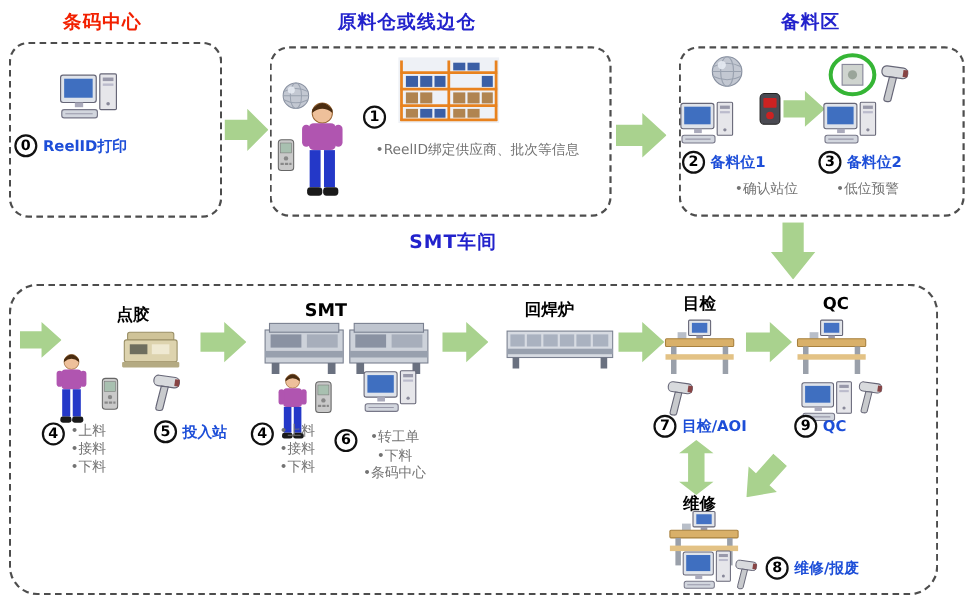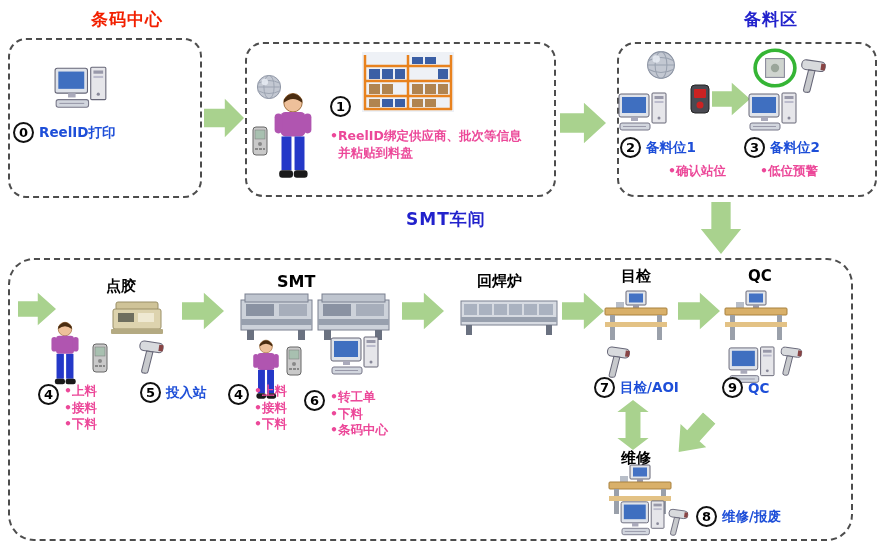--- a/index.html
+++ b/index.html
@@ -1,34 +1,34 @@
 <!DOCTYPE html>
 <html style="--arrow-green: #a9d28e; --title-red: #f22000; --title-blue: #2222cc;"><head>
 <meta charset="utf-8">
 <style>
   * { margin:0; padding:0; box-sizing:border-box; }
   body { background:#fff; font-family:"DejaVu Sans","Liberation Sans",sans-serif; }
   #canvas { position:relative; width:885px; height:548px; background:#fff; overflow:hidden; }
   .abs { position:absolute; }
-  .title { position:absolute; font-size:17px; font-weight:bold; letter-spacing:1px; white-space:nowrap;margin-left:34px; }
+  .title { position:absolute; font-size:17px; font-weight:bold; letter-spacing:1px; white-space:nowrap; }
   .t-red  { color:var(--title-red,#f22000); }
   .t-blue { color:var(--title-blue,#2222cc); }
   .dashed-box { position:absolute; border:2px dashed #4d4d4d; border-radius:18px; }
   .arrow { position:absolute; background:var(--arrow-green,#a9d28e); }
   .arrow-right { clip-path:polygon(0 27%,52% 27%,52% 2%,100% 50%,52% 98%,52% 73%,0 73%); }
   .arrow-down  { clip-path:polygon(27% 0,73% 0,73% 52%,98% 52%,50% 100%,2% 52%,27% 52%); }
   .arrow-dd    { clip-path:polygon(50% 0,96% 24%,72% 24%,72% 76%,96% 76%,50% 100%,4% 76%,28% 76%,28% 24%,4% 24%); }
   .biglabel { position:absolute; font-size:15px; font-weight:bold; color:#000; white-space:nowrap; }
   .steprow { position:absolute; display:flex; align-items:center; gap:5px; white-space:nowrap; }
   .steplabel { font-size:13.5px; font-weight:bold; color:#1d4ed8; }
   .numcircle { width:21px; height:21px; border:2.5px solid #111; border-radius:50%; background:#fff;
                display:inline-flex; align-items:center; justify-content:center;
                font-size:13px; font-weight:bold; color:#000; flex:0 0 auto; }
   .numcircle.abs { position:absolute; }
-  .bullet, .bullets { position:absolute; font-size:12.5px; font-weight:bold; color:#ec4899; }
+  .bullet, .bullets { position:absolute; font-size:12.5px; font-weight:normal; color:#737373;text-align:center; }
   .bullets div { line-height:16.5px; }
   svg.icn { position:absolute; }
 </style>
 </head>
 <body>
 
 <div id="canvas">
 
   <svg width="0" height="0" style="position:absolute">
     <defs>
@@ -157,20 +157,21 @@
       </symbol>
       <symbol id="ic-reddevice" viewBox="0 0 24 30">
         <rect x="3" y="1" width="18" height="28" rx="4" fill="#4a4a52" stroke="#222"></rect>
         <rect x="6" y="5" width="12" height="9" rx="1" fill="#cc2222"></rect>
         <circle cx="12" cy="21" r="3.5" fill="#cc2222"></circle>
       </symbol>
     </defs>
   </svg>
 
   <div class="title t-red" style="left:57px;top:8px">条码中心</div>
+  <div class="title t-blue" style="left:307px;top:8px">原料仓或线边仓</div>
   <div class="title t-blue" style="left:710px;top:8px">备料区</div>
   <div class="title t-blue" style="left:372px;top:208px">SMT车间</div>
 
   <div class="dashed-box" style="left:8px;top:38px;width:194px;height:160px"></div>
   <div class="dashed-box" style="left:245px;top:42px;width:311px;height:155px"></div>
   <div class="dashed-box" style="left:617px;top:42px;width:260px;height:155px"></div>
   <div class="dashed-box" style="left:8px;top:258px;width:845px;height:283px;border-radius:26px"></div>
 
   <div class="arrow arrow-right" style="left:204px;top:98px;width:40px;height:40px"></div>
   <div class="arrow arrow-right" style="left:560px;top:102px;width:46px;height:42px"></div>
@@ -192,21 +193,20 @@
     </svg>
   <svg class="icn" style="left:270px;top:90px" width="46" height="96">
       <use href="#ic-person"></use>
     </svg>
   <svg class="icn" style="left:252px;top:126px" width="16" height="30">
       <use href="#ic-pda"></use>
     </svg>
   <span class="numcircle abs" style="left:330px;top:96px">1</span>
   <div class="bullets" style="left:330px;top:128px;width:208px">
     <div>•ReelID绑定供应商、批次等信息</div>
-    <div style="padding-left:8px">并粘贴到料盘</div>
   </div>
 
   <svg class="icn" style="left:646px;top:50px" width="30" height="30">
       <use href="#ic-globe"></use>
     </svg>
   <svg class="icn" style="left:688px;top:84px" width="24" height="30">
       <use href="#ic-reddevice"></use>
     </svg>
   <svg class="icn" style="left:618px;top:92px" width="50" height="46">
       <use href="#ic-computer"></use>

